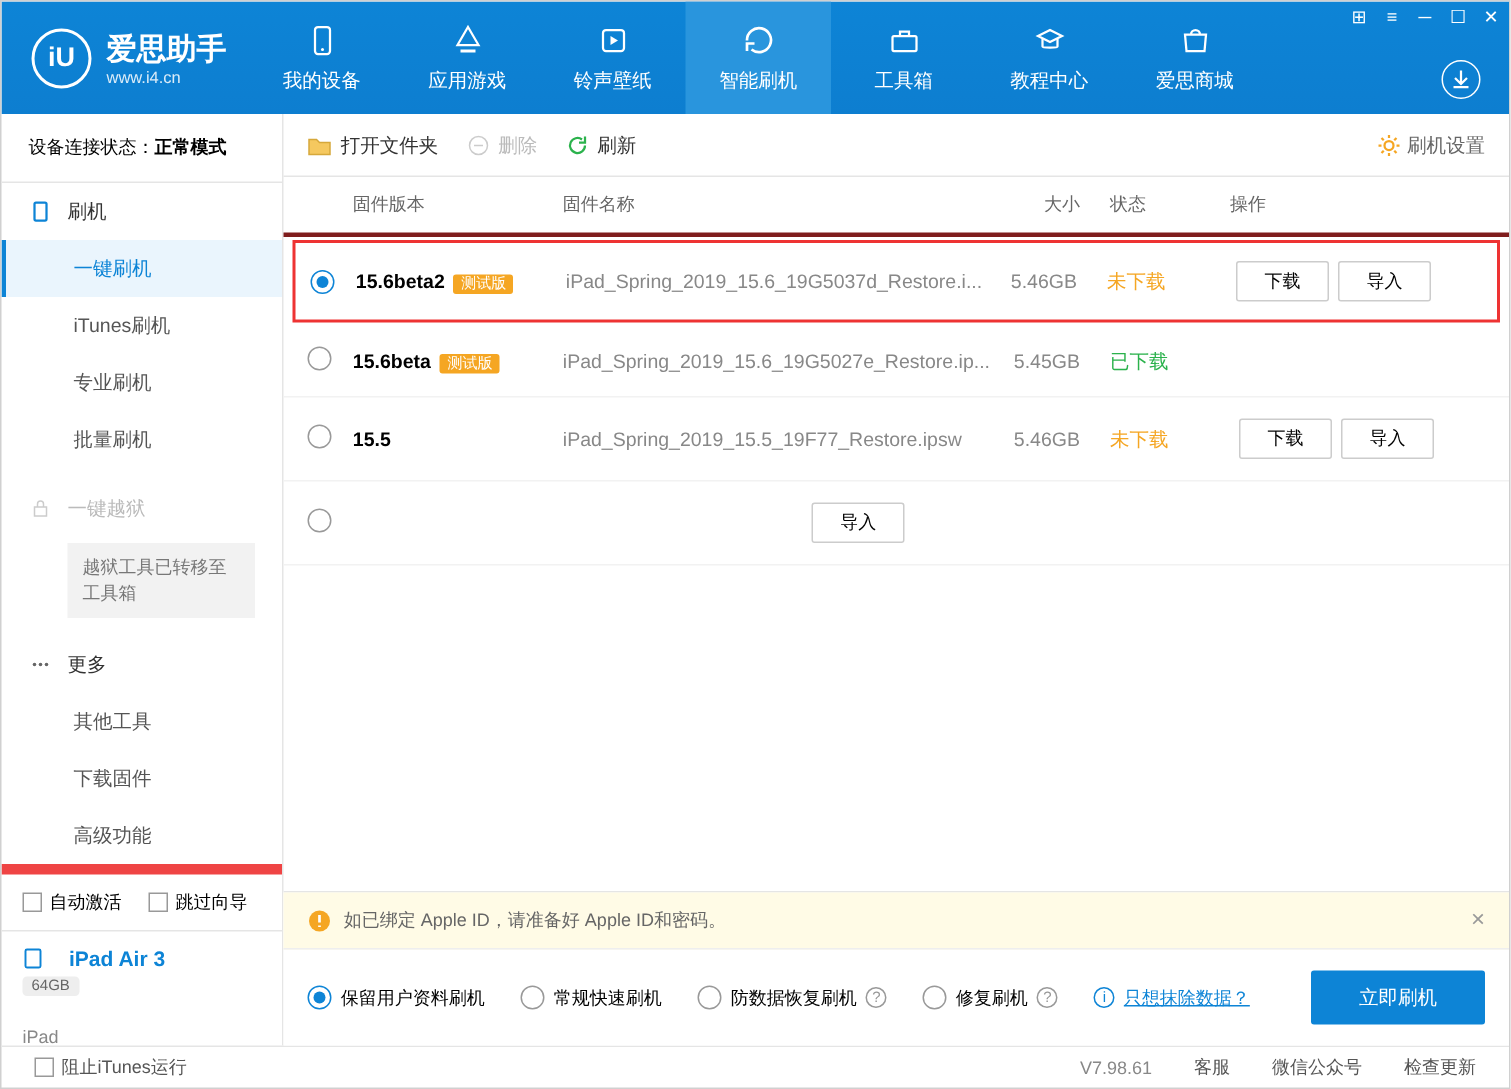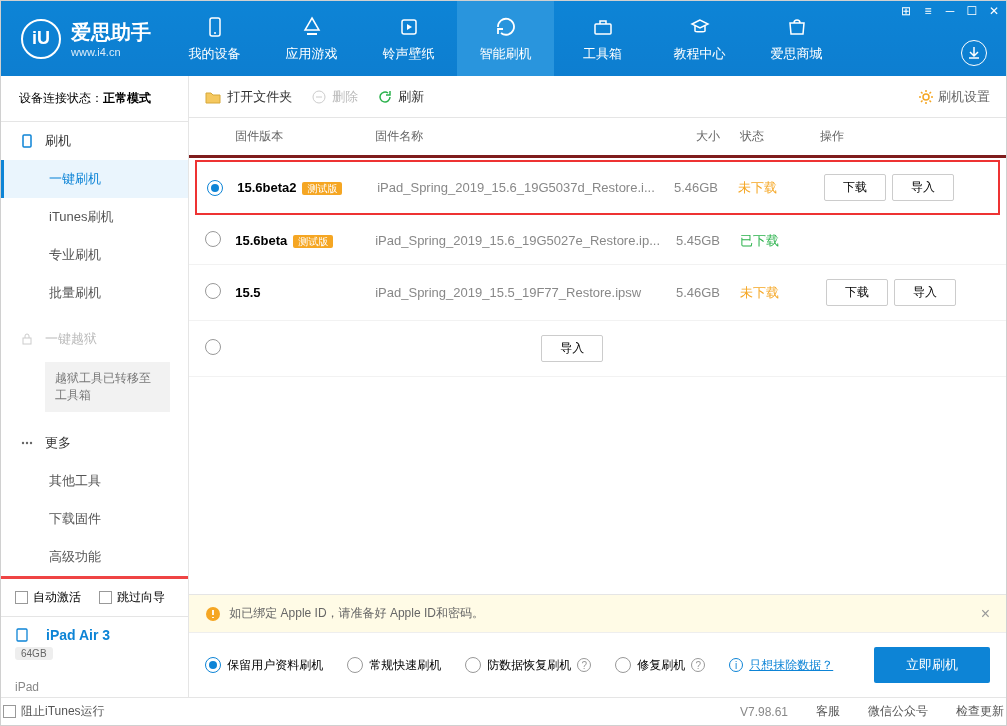--- a/index.html
+++ b/index.html
@@ -22,21 +22,21 @@
 
 .sidebar { width: 195px; border-right: 1px solid #e5e5e5; display: flex; flex-direction: column; }
 .conn-status { padding: 14px 18px; font-size: 12px; border-bottom: 1px solid #e5e5e5; }
 .side-title { display: flex; align-items: center; padding: 10px 18px; font-size: 13px; color: #333; cursor: pointer; }
 .side-title .icon { width: 16px; height: 16px; margin-right: 10px; display: flex; align-items: center; justify-content: center; }
 .side-item { padding: 10px 18px 10px 48px; font-size: 13px; color: #555; cursor: pointer; }
 .side-item.active { background: #eaf5fd; color: #0d84d6; border-left: 3px solid #0d84d6; padding-left: 45px; }
 .side-note { margin: 4px 18px 4px 44px; padding: 8px 10px; background: #f2f2f2; font-size: 12px; color: #777; }
 .side-sep { height: 1px; background: #eee; margin: 4px 18px; }
 
-.side-bottom { margin-top: auto; border-top: 3px solid #ef4444; }
+.side-bottom { margin-top: auto; border-top: 7px solid #ef4444; }
 .auto-row { display: flex; align-items: center; padding: 10px 14px; font-size: 12px; gap: 18px; border-bottom: 1px solid #e5e5e5; }
 .device-info { padding: 10px 14px; font-size: 12px; }
 .device-name { color: #0d84d6; font-size: 14px; font-weight: bold; display: flex; align-items: center; gap: 17px; }
 .badge { background: #eee; color: #666; font-size: 10px; padding: 1px 6px; border-radius: 3px; display: inline-block; margin-top: 4px; }
 .device-type { color: #888; margin-top: 20px; }
 
 .main { flex: 1; display: flex; flex-direction: column; position: relative; }
 .toolbar { height: 42px; border-bottom: 1px solid #e5e5e5; display: flex; align-items: center; padding: 0 16px; font-size: 13px; gap: 20px; }
 .toolbar .right { margin-left: auto; display: flex; align-items: center; color: #666; cursor: pointer; }
 .tool-btn { display: flex; align-items: center; gap: 6px; cursor: pointer; color: #333; }
@@ -62,21 +62,21 @@
 
 .bottom-panel { border-top: 1px solid #e5e5e5; padding: 0; background: #fff; }
 .warning-bar { background: #fffbe6; padding: 10px 16px; font-size: 12px; color: #666; display: flex; align-items: center; gap: 8px; border-bottom: 1px solid #eee; position: relative; }
 .warning-bar .close-x { position: absolute; right: 16px; cursor: pointer; color: #999; font-size: 16px; }
 .option-row { display: flex; align-items: center; padding: 14px 16px; font-size: 12px; gap: 24px; }
 .opt { display: flex; align-items: center; gap: 6px; cursor: pointer; }
 .help-q { width: 14px; height: 14px; border: 1px solid #999; border-radius: 50%; font-size: 10px; display: inline-flex; align-items: center; justify-content: center; color: #999; }
 .link { color: #0d84d6; text-decoration: underline; cursor: pointer; }
 .flash-btn { background: #0d84d6; color: #fff; border: none; padding: 9px 32px; font-size: 13px; cursor: pointer; border-radius: 2px; margin-left: auto; }
 
-.footer { height: 28px; border-top: 1px solid #e5e5e5; display: flex; align-items: center; padding: 0 2px; font-size: 12px; color: #555; gap: 28px; }
+.footer { height: 28px; border-top: 1px solid #e5e5e5; display: flex; align-items: center; padding: 0 22px; font-size: 12px; color: #555; gap: 28px; }
 .footer .ver { margin-left: auto; color: #888; }
 .footer .f-item { cursor: pointer; }
 
 .chk { width: 13px; height: 13px; border: 1px solid #999; display: inline-block; margin-right: 5px; vertical-align: middle; }
 .icon-svg { width: 22px; height: 22px; }
 </style>
 </head>
 <body>
 
 <div class="header">

